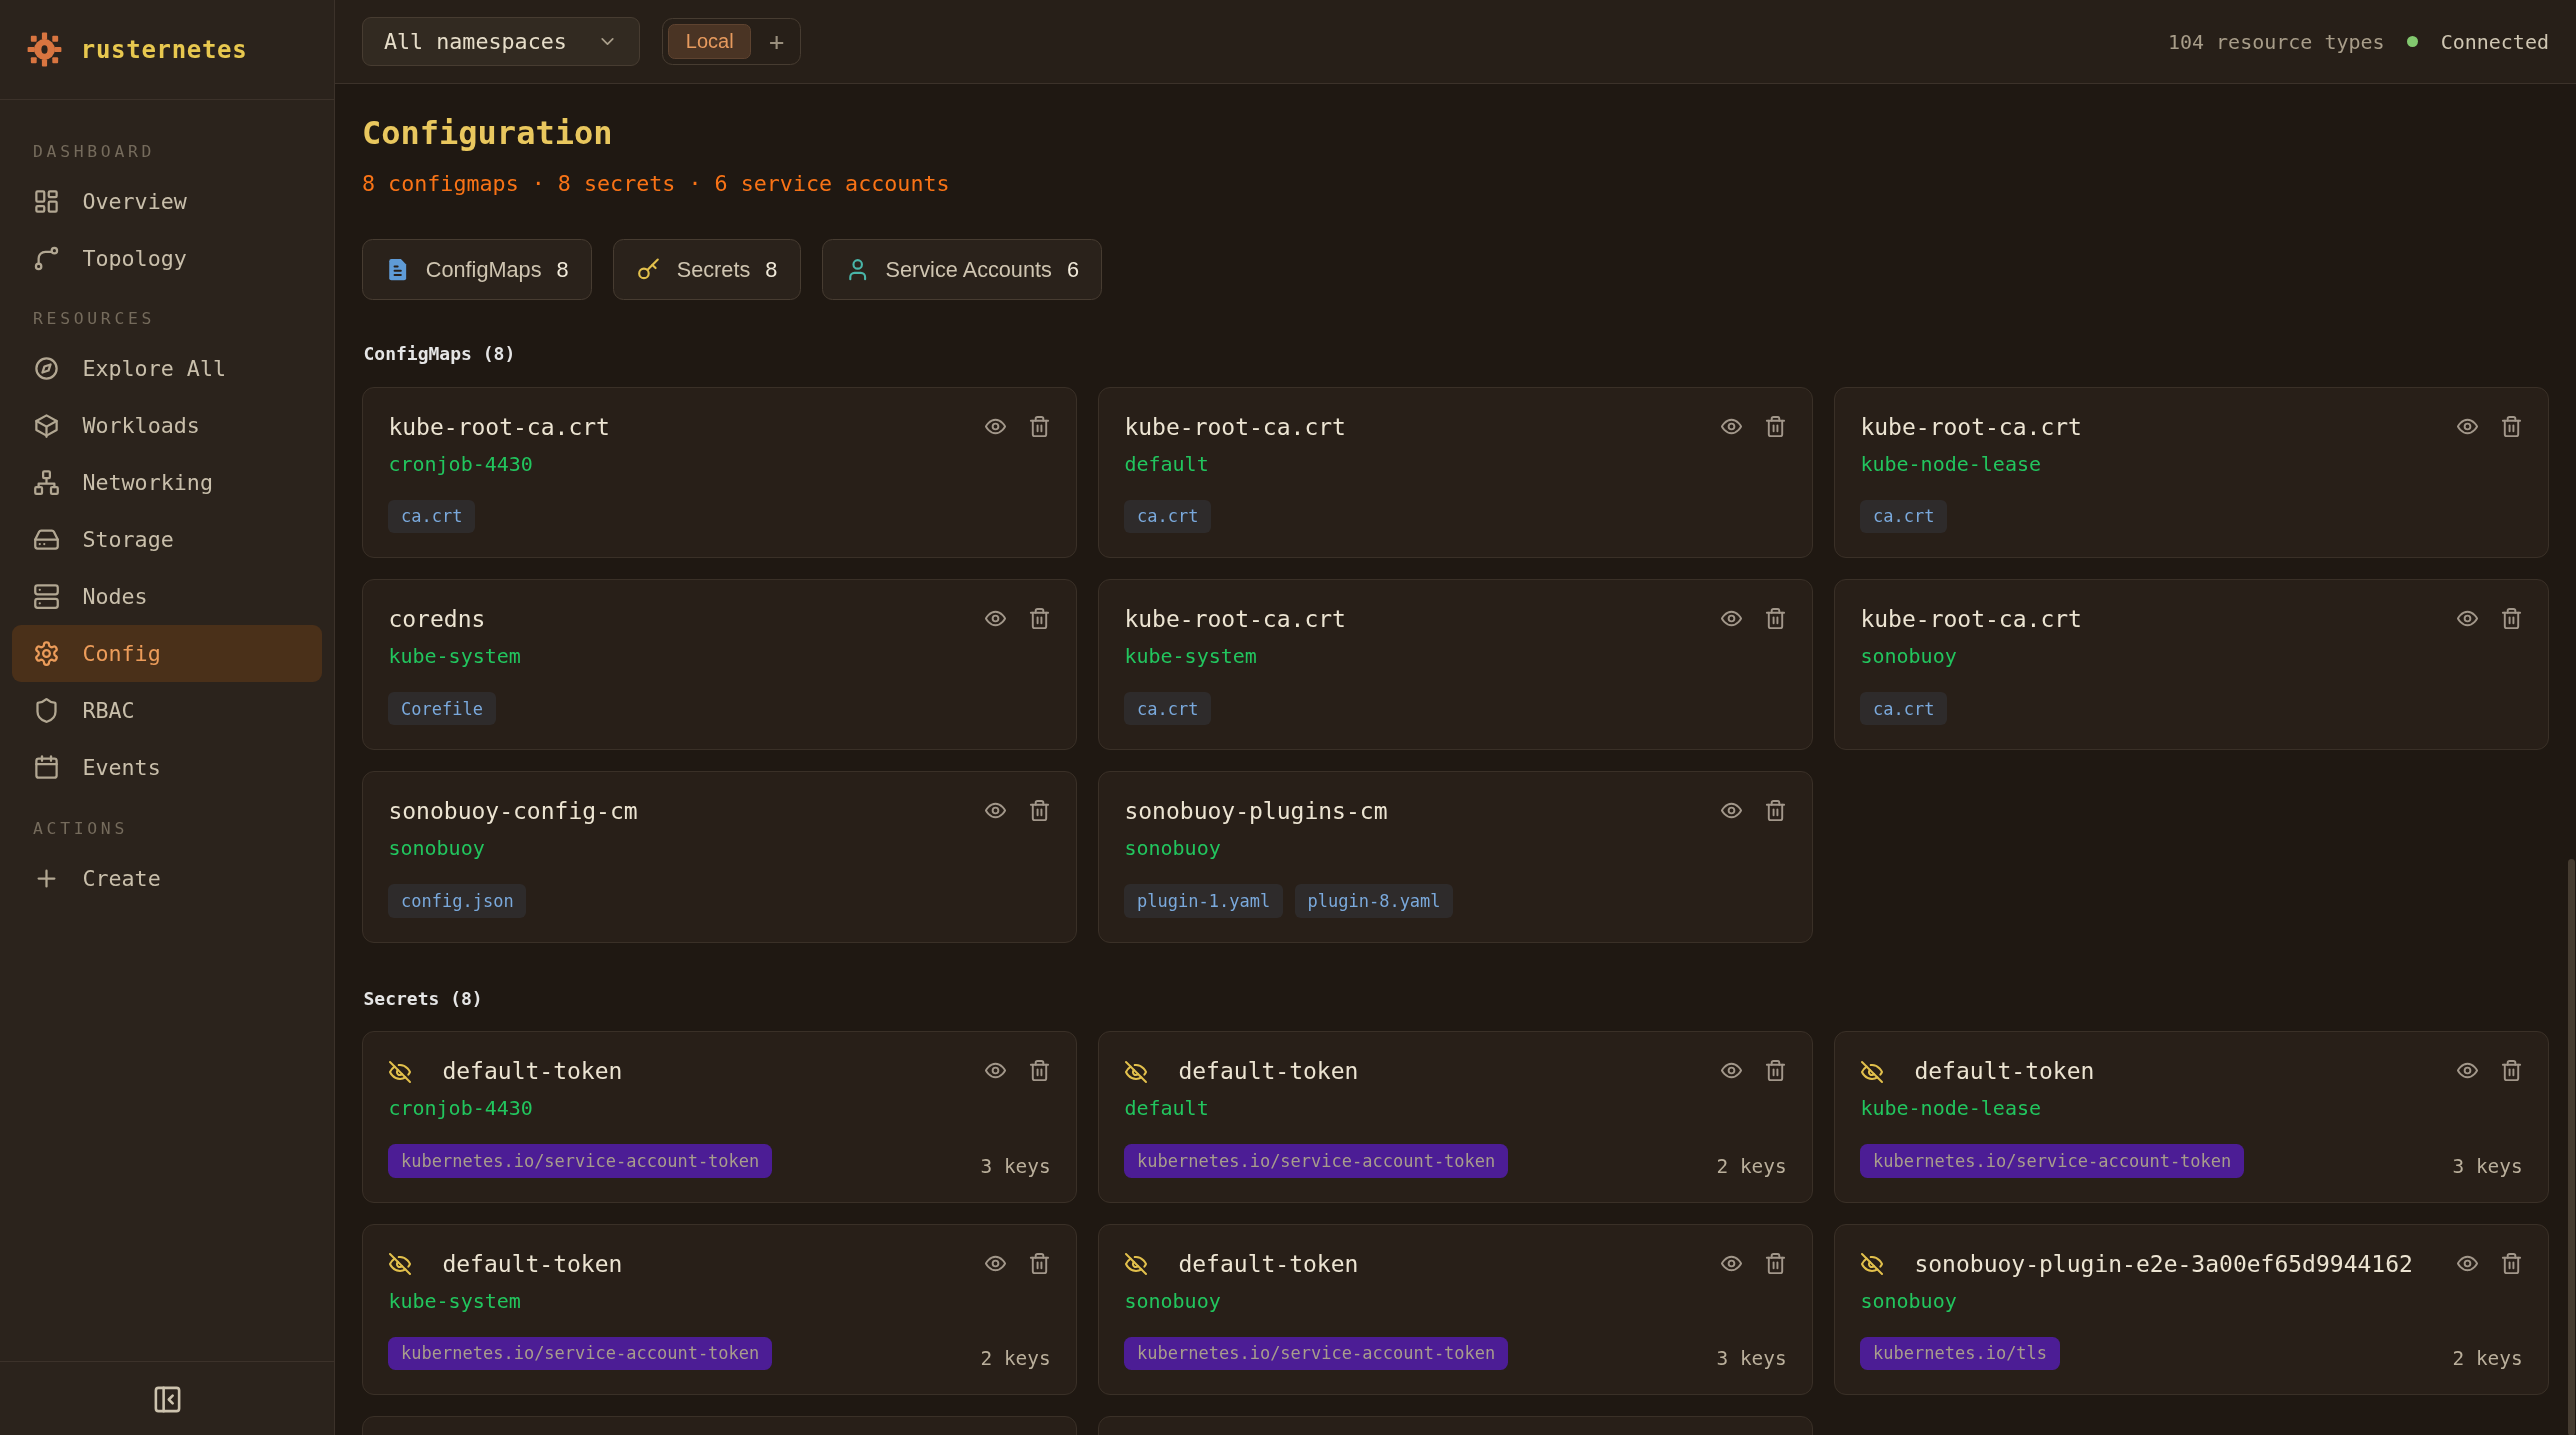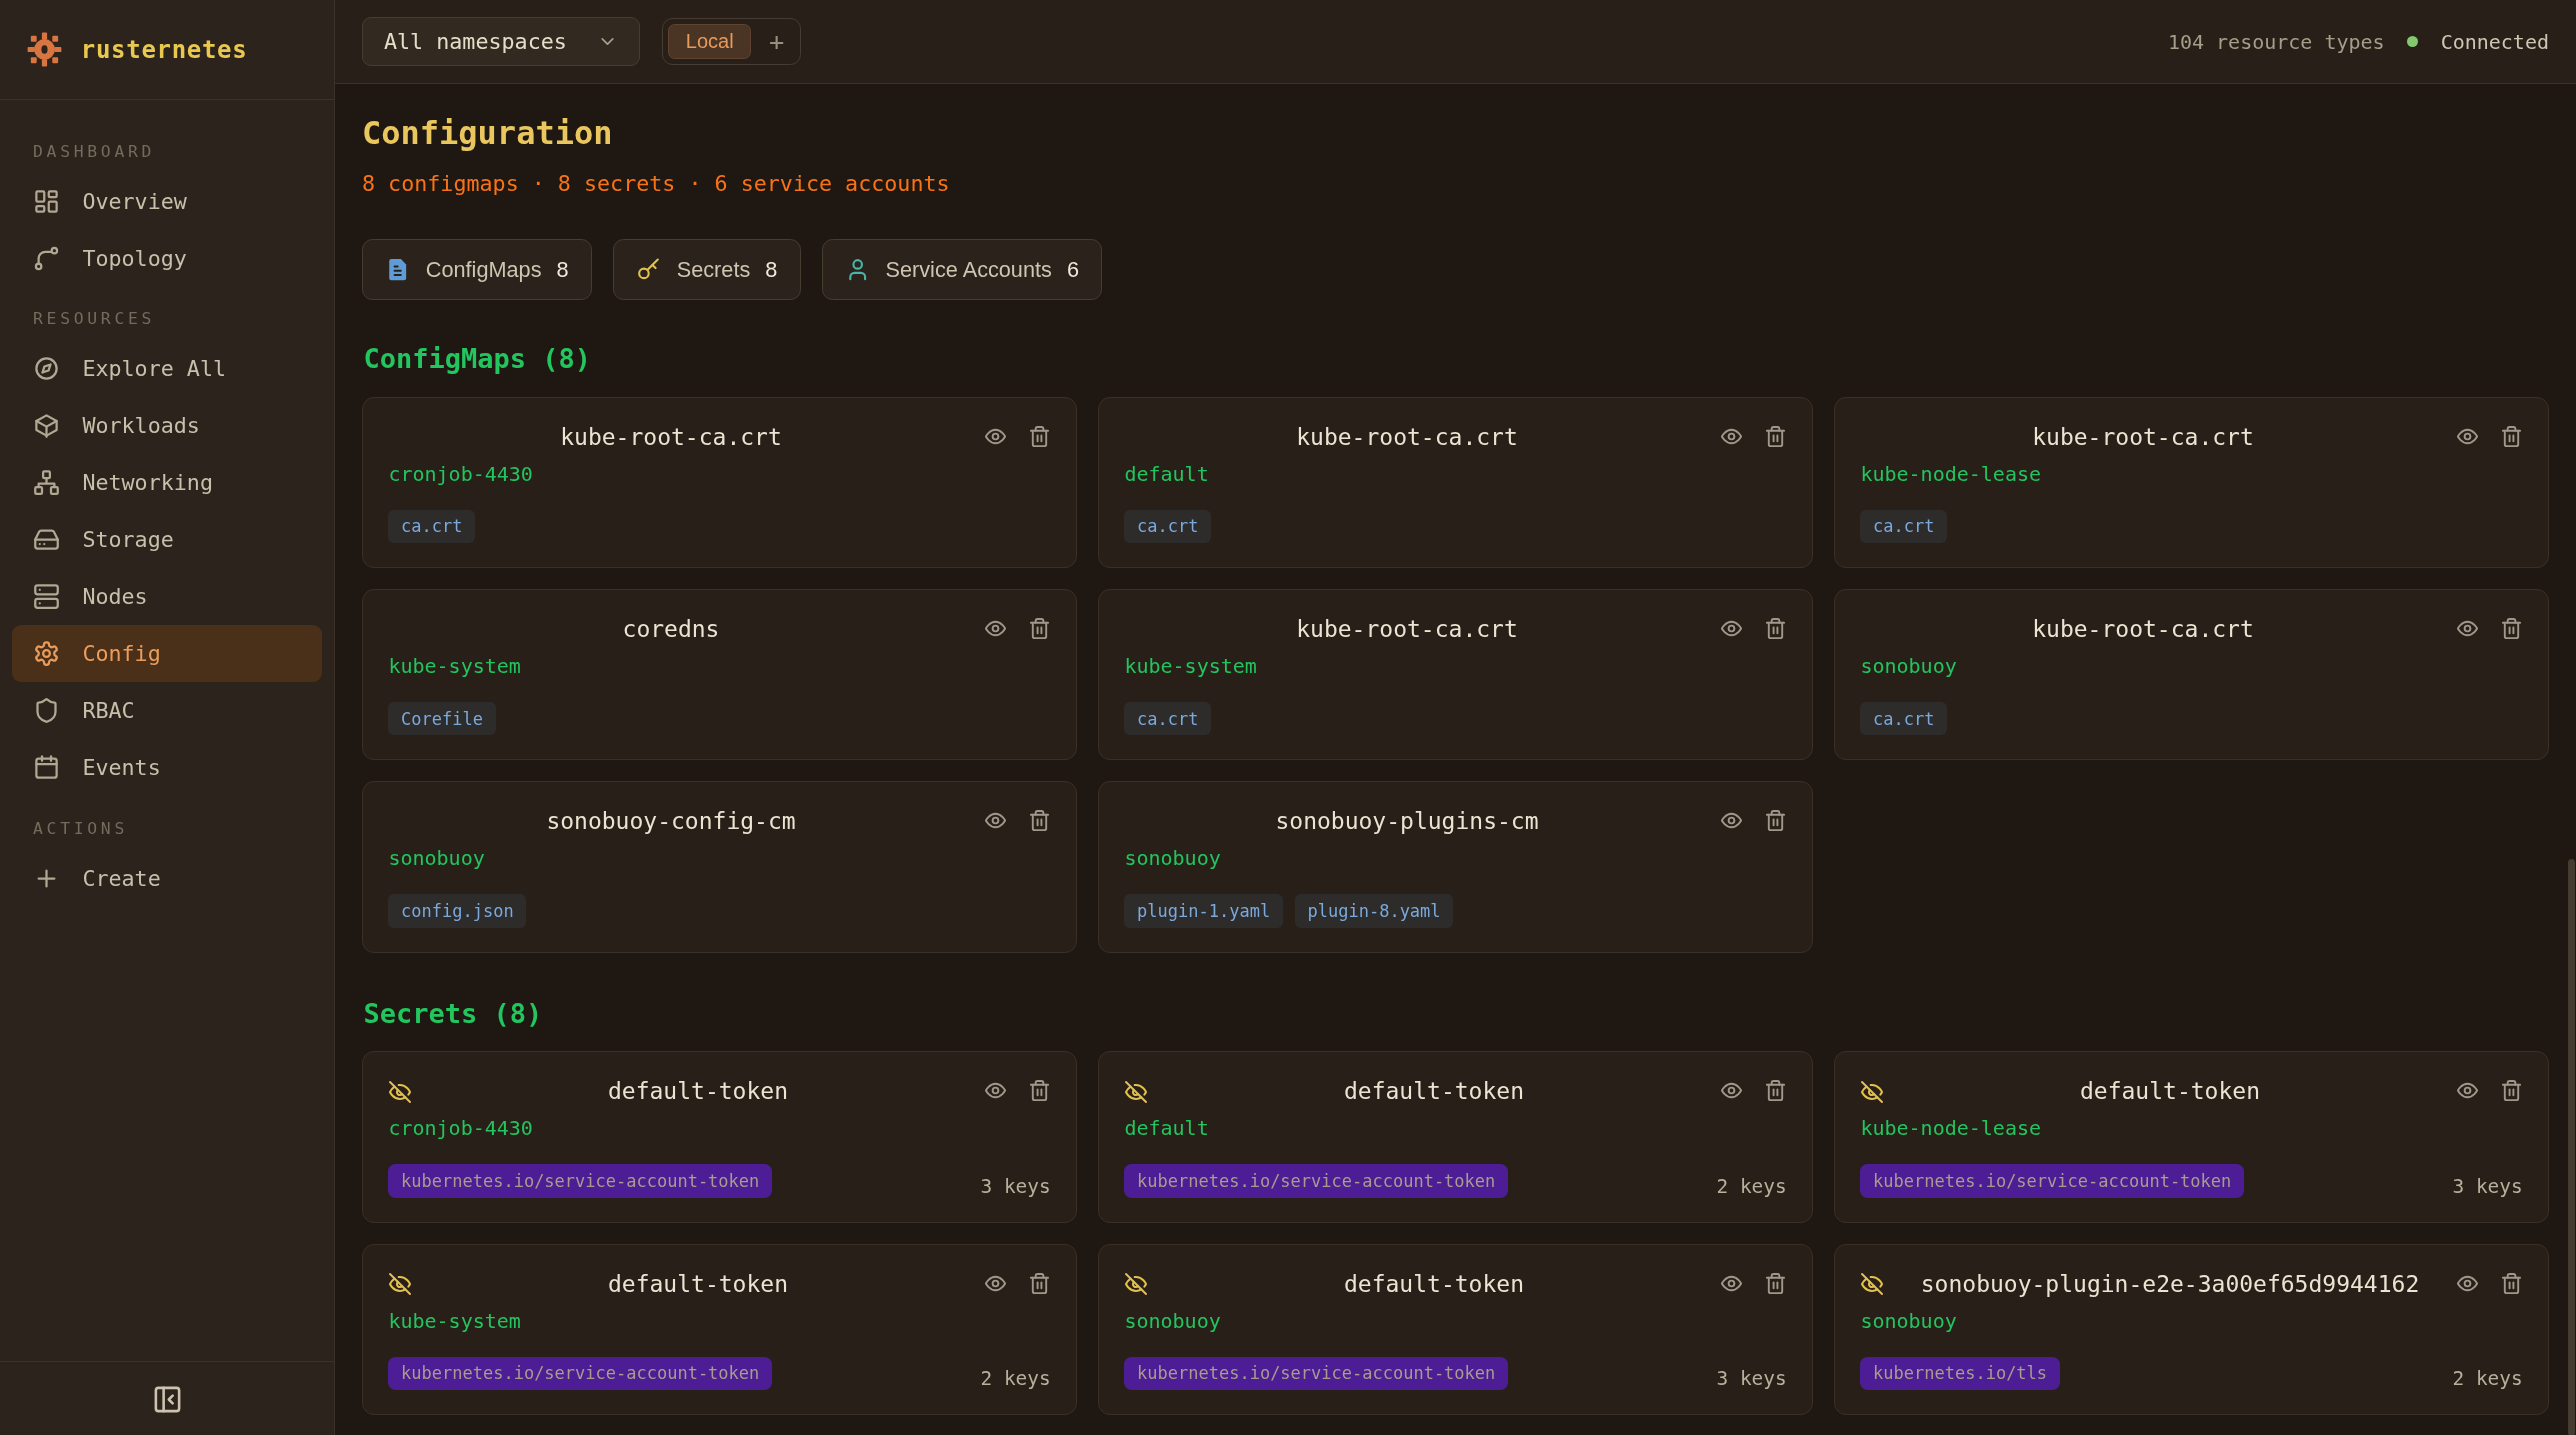--- a/index.html
+++ b/index.html
@@ -48,24 +48,24 @@
   .page-subtitle{font-size:21.7px;color:#f97316;margin:0 0 43px;}
   .tabs{display:flex;gap:21px;margin-bottom:43px;}
   .tab{display:inline-flex;align-items:center;gap:15px;background:#2a221b;border:1.5px solid var(--border-soft);border-radius:10.5px;padding:16.4px 22.4px;font-size:21.7px;color:#cfc5b1;cursor:pointer;}
   .tab .icon{width:25.4px;height:25.4px;display:inline-flex;}
   .tab .icon svg{width:25.4px;height:25.4px;}
   .tab .count{color:#f0e9d9;}
   .icon-blue{color:#5f9bd6;}
   .icon-yellow{color:#e2c04c;}
   .icon-teal{color:#49b5a8;}
 
-  .section-heading{font-size:27px;color:#22c55e;margin:0 0 22.4px 1.5px;}
+  .section-heading{font-size:18px;color:#e5e5e5;margin:0 0 22.4px 1.5px;}
   .grid{display:grid;grid-template-columns:repeat(3,1fr);gap:21px;margin-bottom:45px;}
   .card{background:var(--bg-card);border:1.5px solid #3a3027;border-radius:12px;padding:24px 25.4px;min-height:160px;display:flex;flex-direction:column;}
-  .card-title-row{display:flex;align-items:flex-start;gap:30px;text-align:center;}
+  .card-title-row{display:flex;align-items:flex-start;gap:30px;}
   .secret-flag{width:24px;height:24px;color:#e2c04c;display:inline-flex;margin-top:3.7px;}
   .secret-flag svg{width:24px;height:24px;}
   .card-name{flex:1;font-size:23px;color:#ece4d2;overflow-wrap:anywhere;line-height:1.35;}
   .card-actions{display:flex;gap:21px;color:#a2978a;margin-top:3px;}
   .card-actions .icon{width:23px;height:23px;display:inline-flex;cursor:pointer;}
   .card-actions .icon svg{width:23px;height:23px;}
   .card-ns{font-size:20px;color:#22c55e;margin:9px 0 auto;}
   .chips-row{display:flex;align-items:flex-end;gap:12px;margin-top:24px;min-height:33px;}
   .chip-key{background:rgba(111,160,218,0.10);color:#7aa9dc;font-size:17px;padding:6.7px 12.7px;border-radius:6px;}
   .chip-type{background:#4c1d95;color:#a89d8c;font-size:17px;padding:6.7px 12.7px;border-radius:7.5px;}

